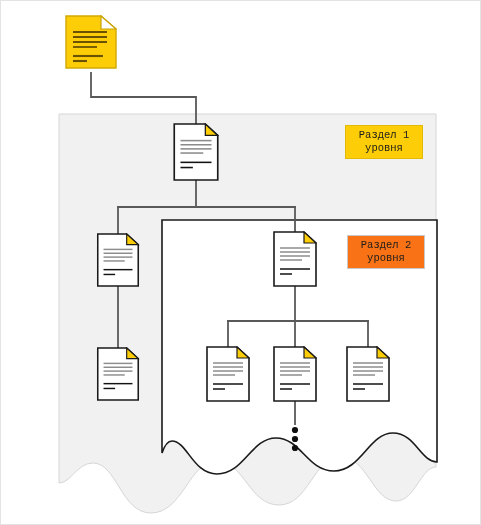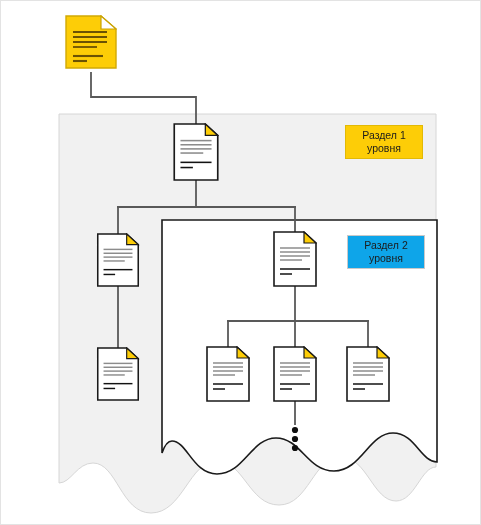--- a/index.html
+++ b/index.html
@@ -54,30 +54,30 @@
     align-items: center;
     justify-content: center;
     font-size: 10.5px;
     color: #1c1c1c;
   }
   #legend-l2 {
     left: 346px;
     top: 234px;
     width: 78px;
     height: 34px;
-    background: #0ea5e9;
+    background: #f97316;
     border: 1px solid #c9c9c9;
     box-sizing: border-box;
     display: flex;
     align-items: center;
     justify-content: center;
     font-size: 10.5px;
     color: #1c1c1c;
   }
-  .legend-text { pointer-events: none; }
+  .legend-text { pointer-events: none; font-family: Liberation Mono, monospace; }
 </style>
 </head>
 <body>
 
 <div id="page">
 
   <svg id="diagram-svg" viewBox="0 0 481 525" xmlns="http://www.w3.org/2000/svg">
 
     <defs>
 

